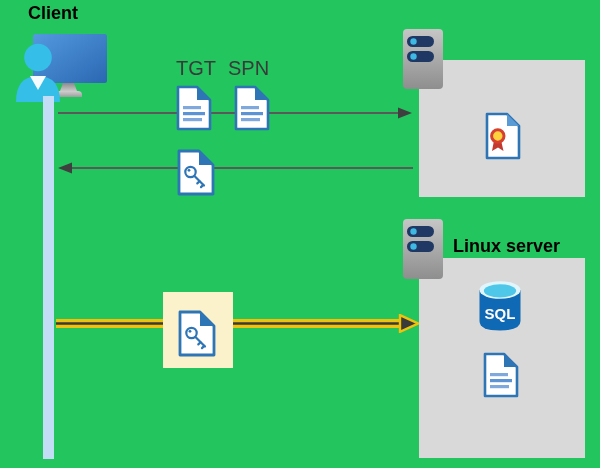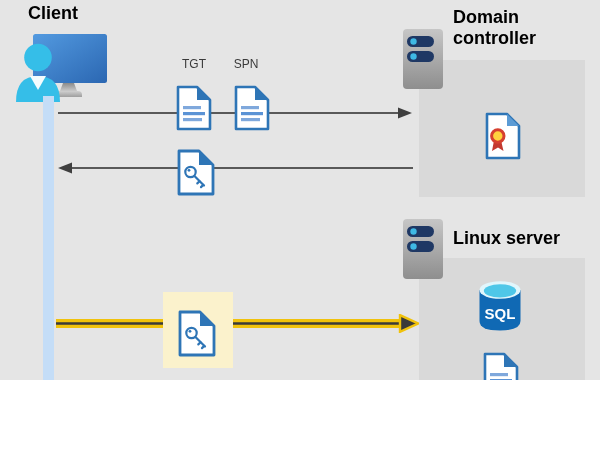--- a/index.html
+++ b/index.html
@@ -1,34 +1,33 @@
 <!DOCTYPE html>
 <html><head>
 <meta charset="utf-8">
 <style>
   html,body { margin:0; padding:0; background:#fff; }
   .canvas {
     position: relative;
     width: 600px;
-    height: 380px;
-    background: #e5e5e5;
+    height: 468px;
+    background: #22c55e;
     overflow: hidden;
     font-family: "Liberation Sans", sans-serif;
   }
   .abs { position: absolute; }
   .title {
     font-weight: bold;
     font-size: 18px;
     line-height: 21px;
     color: #000;
   }
   .small-label {
-    font-size: 12px;
+    font-size: 20px;
     color: #3A3A3A;
-    text-align: center;
   }
   .panel {
     background: #D9D9D9;
   }
   .lifeline {
     background: #C4DDF7;
   }
   .highlight {
     background: #FBF2CC;
   }
@@ -124,21 +123,20 @@
           <stop offset="1" stop-color="#8E8E8E"></stop>
       </linearGradient>
     </defs>
     <rect x="1" y="1" width="40" height="60" rx="4" fill="url(#gv1)"></rect>
     <rect x="5" y="8" width="27" height="11" rx="5.5" fill="#1F3864"></rect>
     <circle cx="11.5" cy="13.5" r="3.2" fill="#3FB9E4"></circle>
     <rect x="5" y="23" width="27" height="11" rx="5.5" fill="#1F3864"></rect>
     <circle cx="11.5" cy="28.5" r="3.2" fill="#3FB9E4"></circle>
   </svg>
 
-  <div class="abs title" style="left:453px; top:7px; width:125px;">Domain controller</div>
 
   <svg class="abs" style="left:485px; top:112px;" width="36" height="48" viewBox="0 0 36 48">
     <path d="M2 2 H22 L34 14 V46 H2 Z" fill="#FFFFFF" stroke="#2E75B6" stroke-width="2.6" stroke-linejoin="round"></path>
     <polygon points="22,2 34,14 22,14" fill="#5B9BD5"></polygon>
     <g>
       <path d="M9.5 26 L7 39 L13 35.5 L18.5 39 L15.5 26 Z" fill="#C3392F"></path>
       <circle cx="12.8" cy="24" r="6.2" fill="#FFD23E" stroke="#D6402F" stroke-width="3"></circle>
     </g>
   </svg>
 
@@ -171,21 +169,21 @@
           <stop offset="1" stop-color="#8E8E8E"></stop>
       </linearGradient>
     </defs>
     <rect x="1" y="1" width="40" height="60" rx="4" fill="url(#gv2)"></rect>
     <rect x="5" y="8" width="27" height="11" rx="5.5" fill="#1F3864"></rect>
     <circle cx="11.5" cy="13.5" r="3.2" fill="#3FB9E4"></circle>
     <rect x="5" y="23" width="27" height="11" rx="5.5" fill="#1F3864"></rect>
     <circle cx="11.5" cy="28.5" r="3.2" fill="#3FB9E4"></circle>
   </svg>
 
-  <div class="abs title" style="left:453px; top:228px; width:130px;">Linux server</div>
+  <div class="abs title" style="left:453px; top:236px; width:130px;">Linux server</div>
 
   <svg class="abs" style="left:477px; top:279px;" width="46" height="54" viewBox="0 0 46 54">
     <path d="M2.5 11 L2.5 42 Q2.5 51.5 23 51.5 Q43.5 51.5 43.5 42 L43.5 11 Z" fill="#1069B4"></path>
     <ellipse cx="23" cy="11" rx="20.5" ry="8.8" fill="#E1F6FC"></ellipse>
     <ellipse cx="23" cy="11.8" rx="16.2" ry="6.6" fill="#4FC7E8"></ellipse>
     <text x="23" y="40" text-anchor="middle" font-family="Liberation Sans, sans-serif" font-size="15" font-weight="bold" fill="#FFFFFF">SQL</text>
   </svg>
 
   <svg class="abs" style="left:483px; top:352px;" width="36" height="46" viewBox="0 0 36 46">
     <path d="M2 2 H21 L34 15 V44 H2 Z" fill="#FFFFFF" stroke="#2E75B6" stroke-width="2.6" stroke-linejoin="round"></path>

